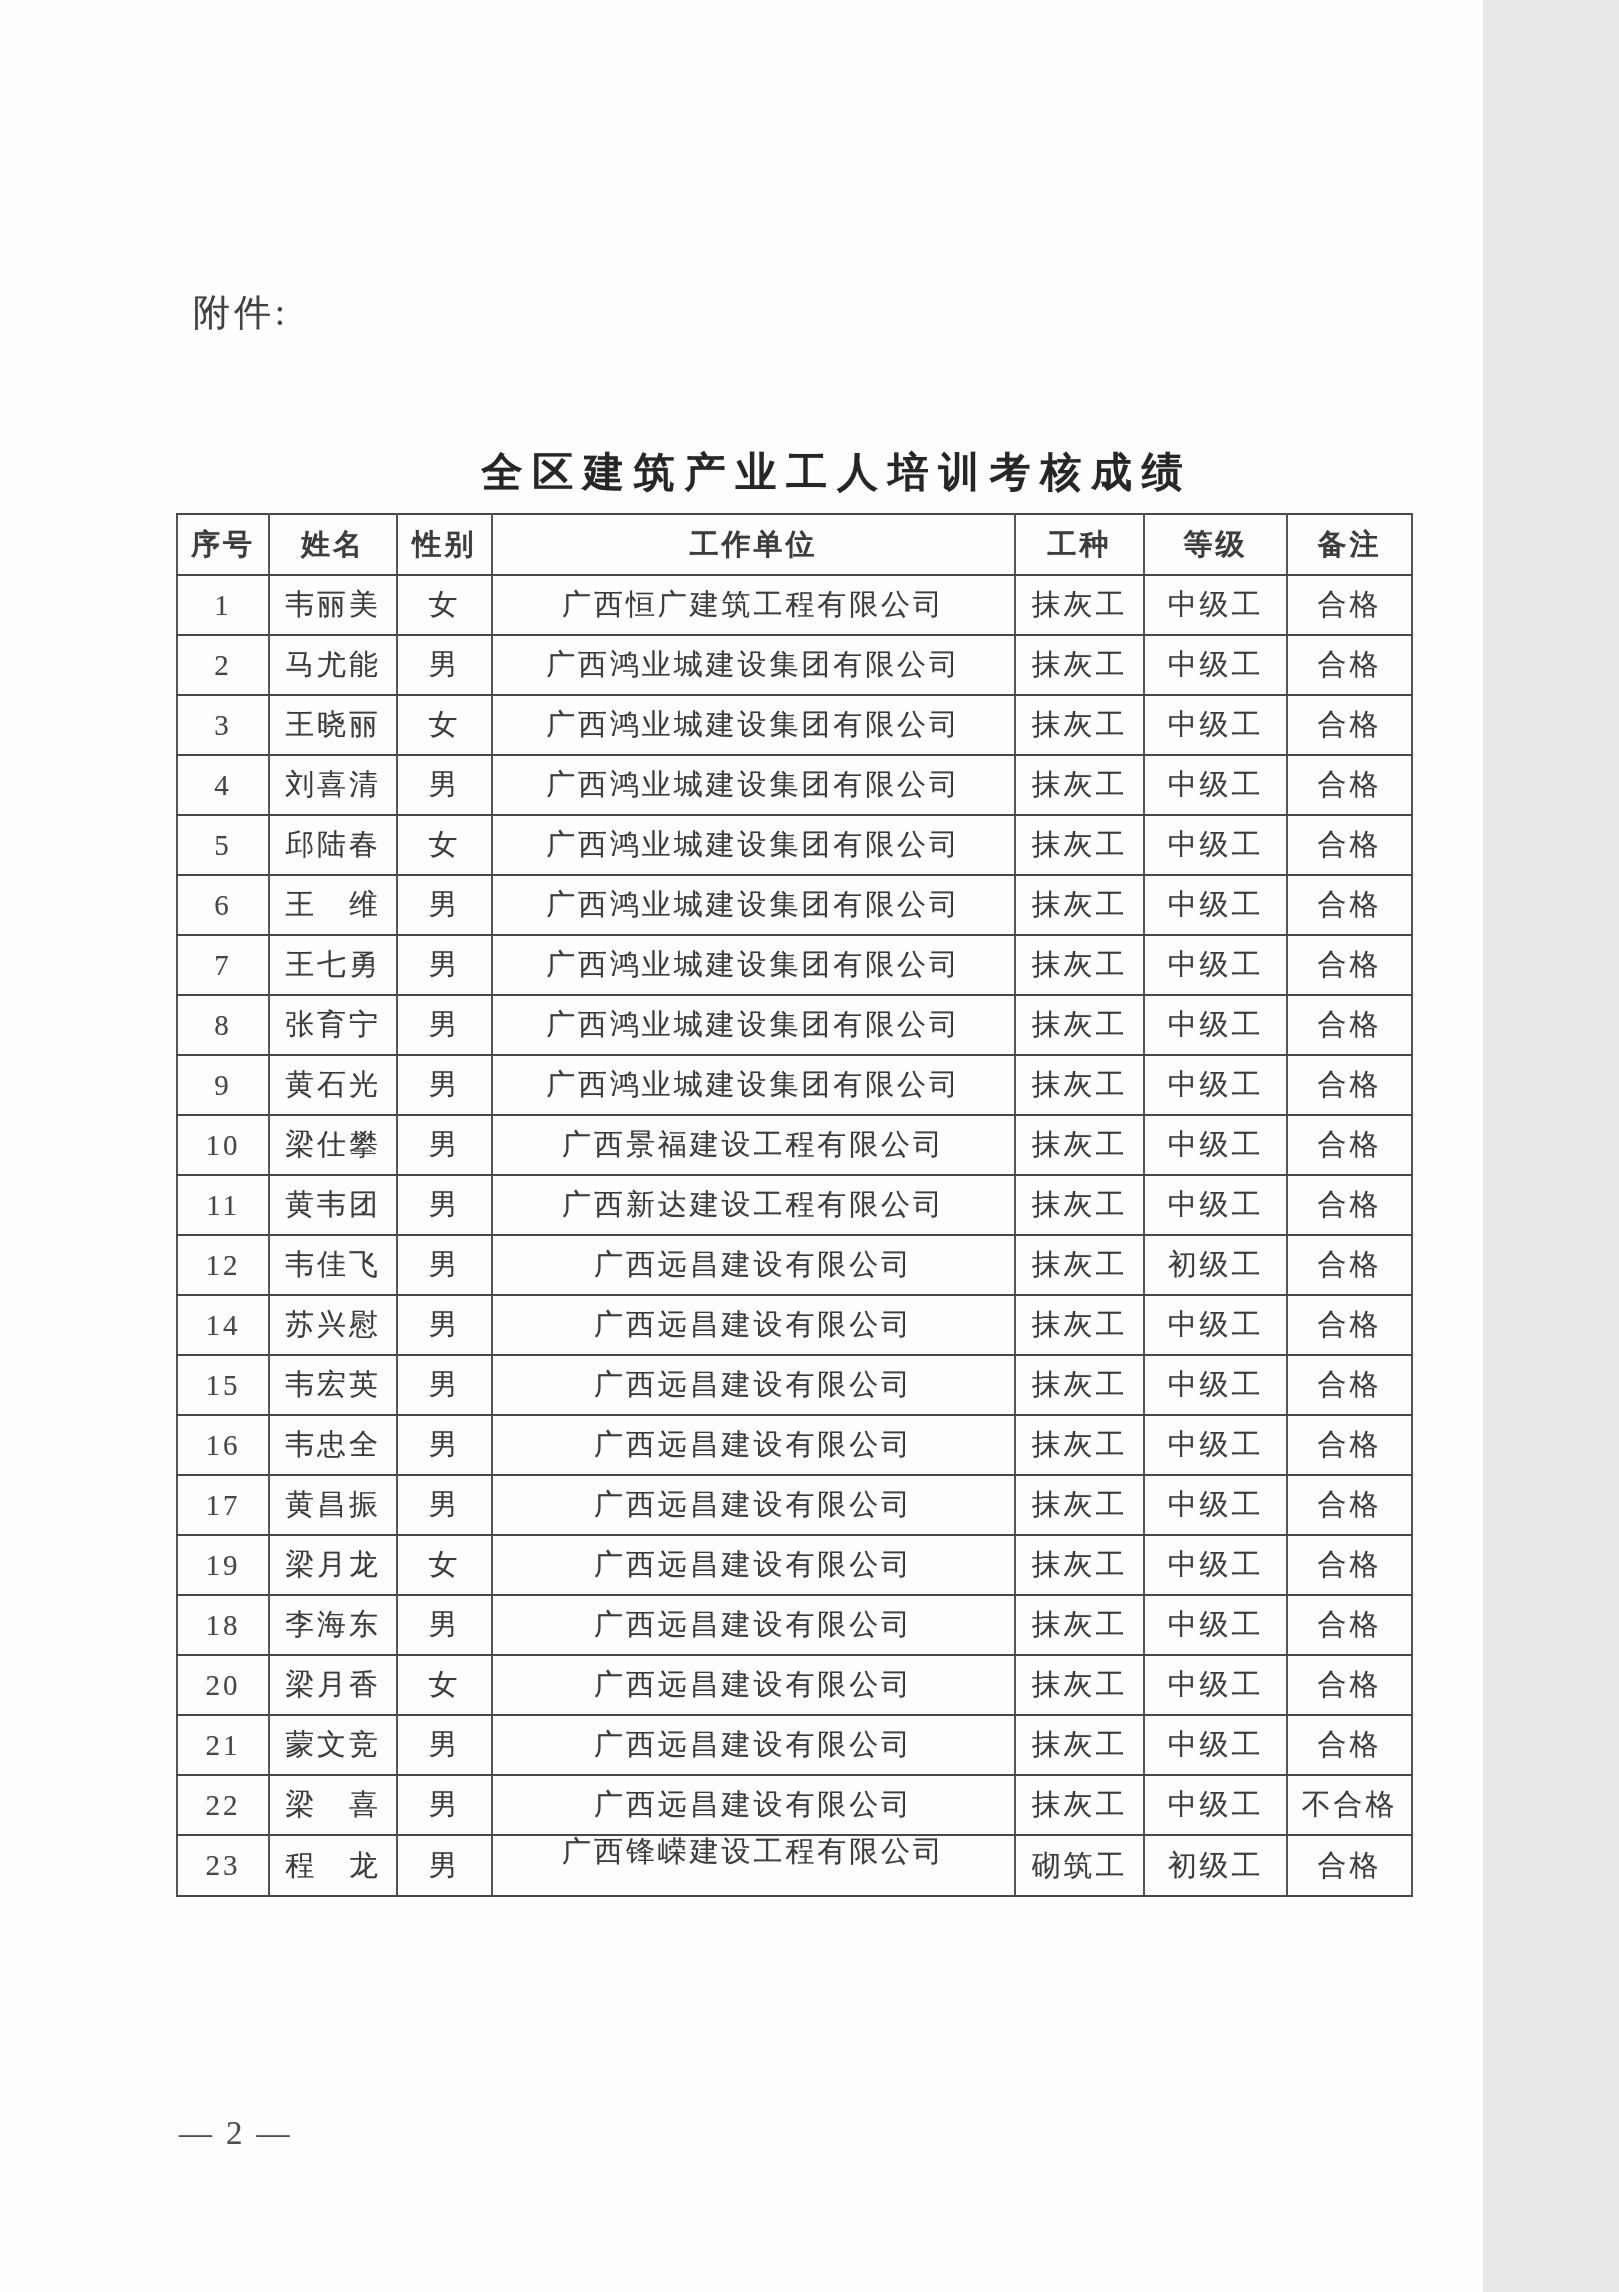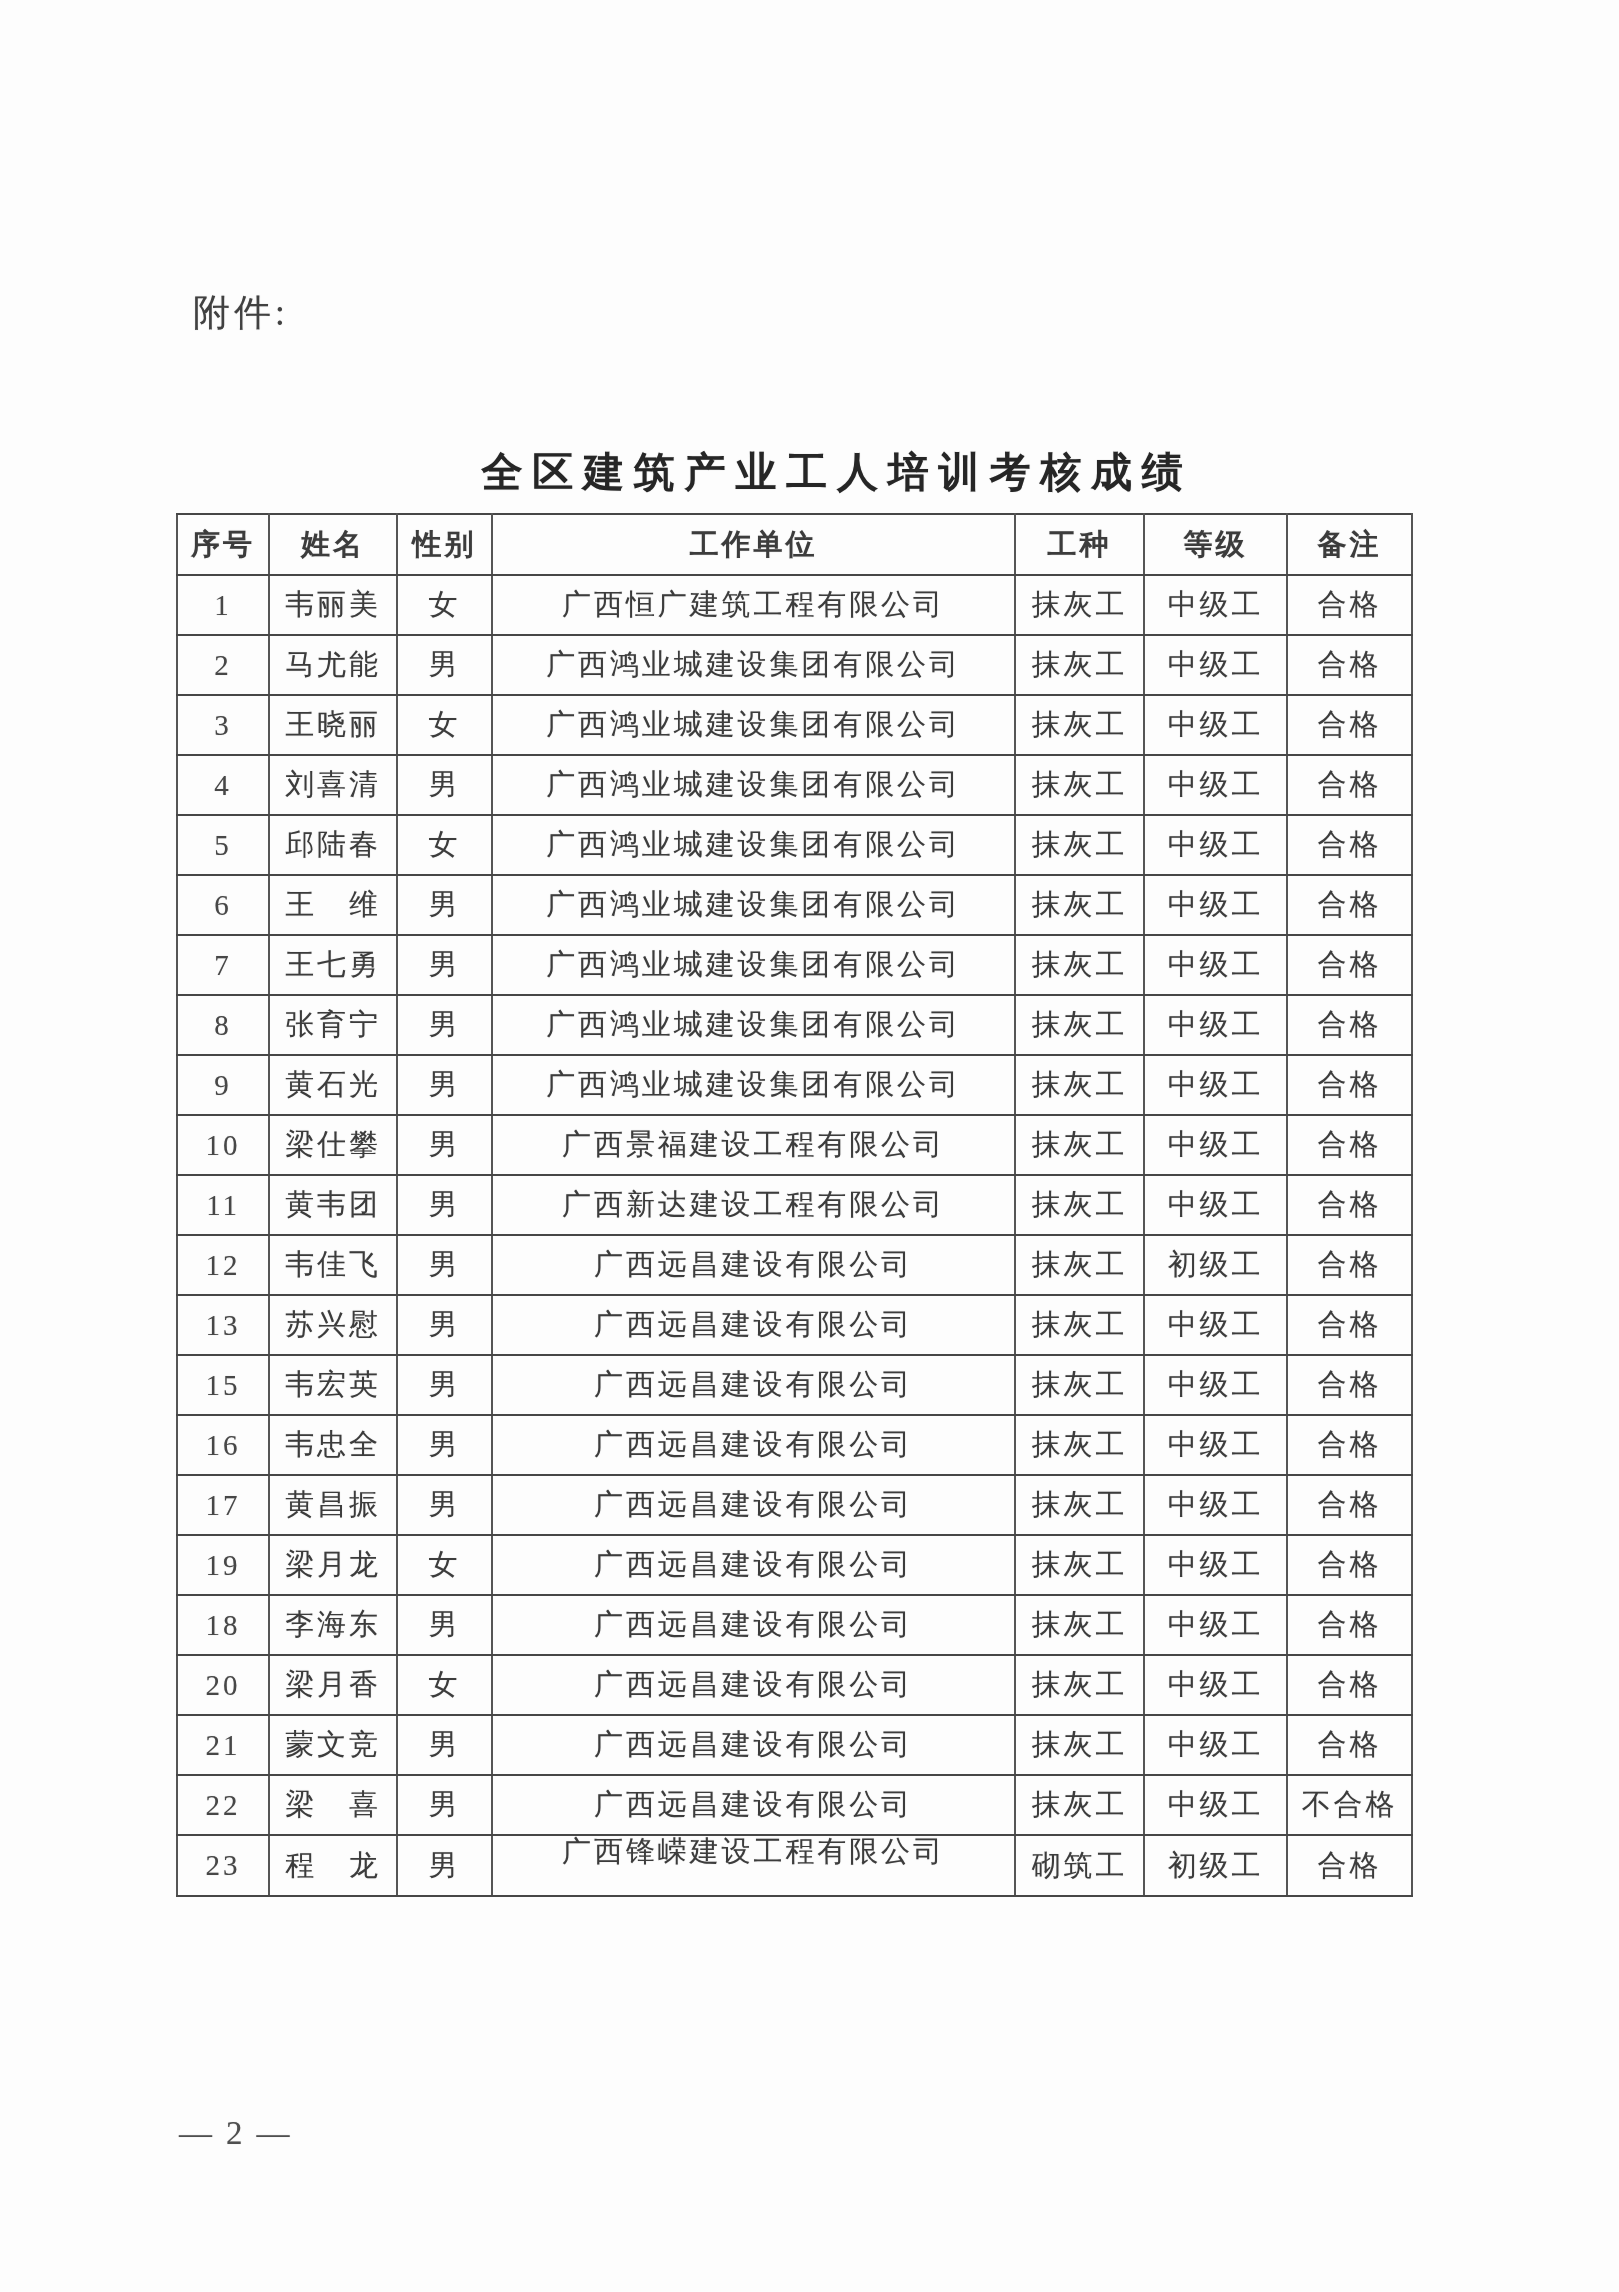--- a/index.html
+++ b/index.html
@@ -2,21 +2,21 @@
 <html><head>
 <meta charset="utf-8">
 <style>
   html, body {
     margin: 0;
     padding: 0;
     background: #e8e8e8;
   }
   .page {
     position: relative;
-    width: 1619px;
+    width: 1483px;
     height: 2293px;
     background: #fdfdfd;
     overflow: hidden;
     font-family: "Liberation Serif", "DejaVu Serif", serif;
     color: #3c3c3c;
   }
   .attachment {
     position: absolute;
     left: 193px;
     top: 288px;
@@ -235,21 +235,21 @@
         <tr>
           <td class="col-no">12</td>
           <td class="col-name">韦佳飞</td>
           <td class="col-gender">男</td>
           <td class="col-company">广西远昌建设有限公司</td>
           <td class="col-trade">抹灰工</td>
           <td class="col-level">初级工</td>
           <td class="col-remark">合格</td>
         </tr>
         <tr>
-          <td class="col-no">13</td>
+          <td class="col-no">14</td>
           <td class="col-name">苏兴慰</td>
           <td class="col-gender">男</td>
           <td class="col-company">广西远昌建设有限公司</td>
           <td class="col-trade">抹灰工</td>
           <td class="col-level">中级工</td>
           <td class="col-remark">合格</td>
         </tr>
         <tr>
           <td class="col-no">15</td>
           <td class="col-name">韦宏英</td>

